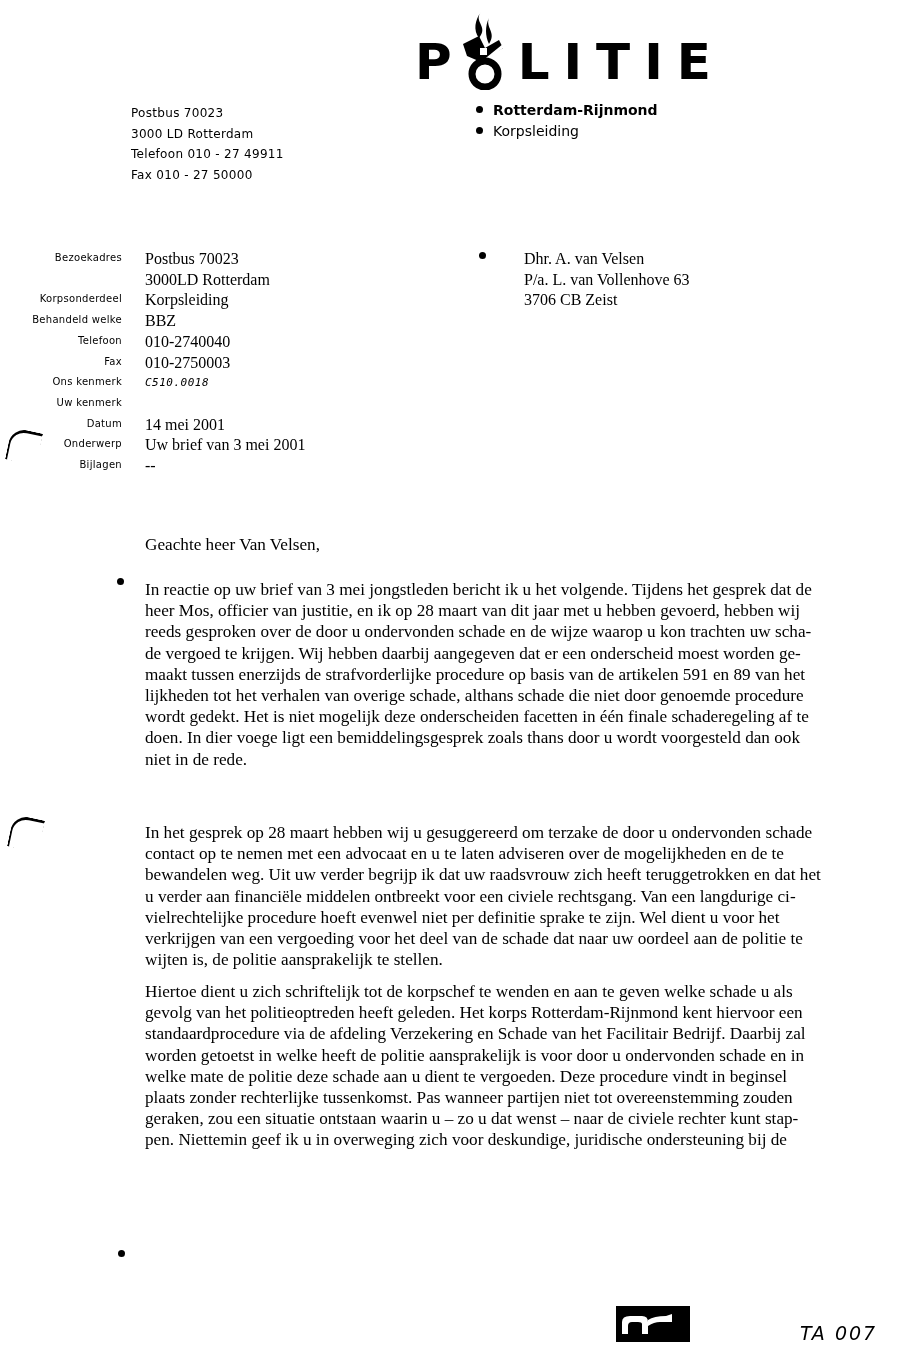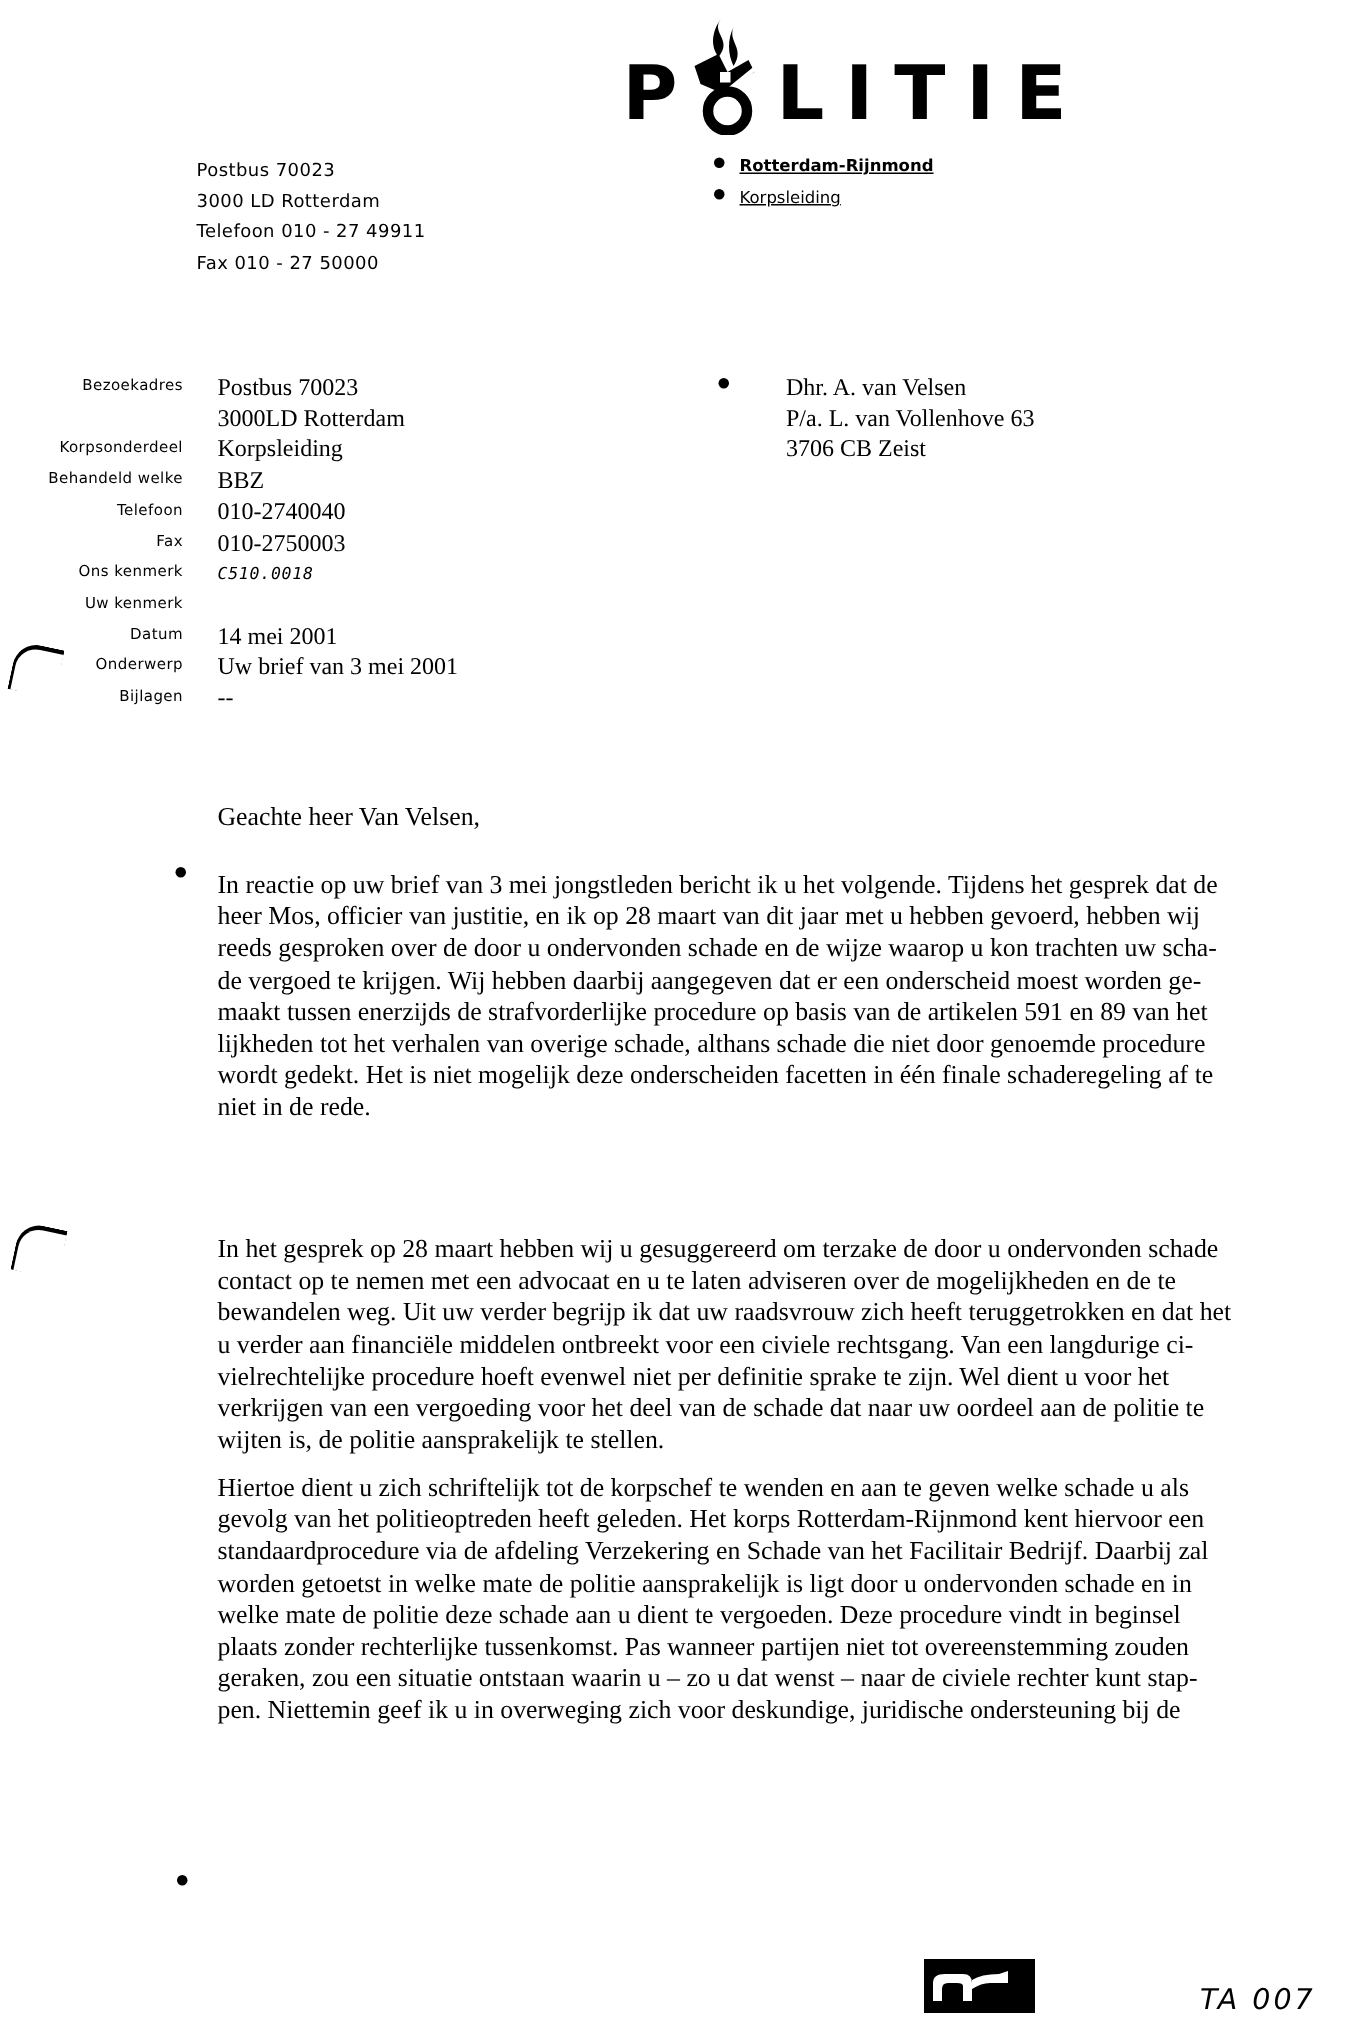--- a/index.html
+++ b/index.html
@@ -6,21 +6,21 @@
   body { width: 900px; height: 1357px; position: relative; overflow: hidden; color: #000; }
   .abs { position: absolute; }
 
   
   .logo { left: 415px; top: 10px; width: 290px; height: 80px; }
   .logo-text { position: absolute; top: 24px; left: 0; font-family: "DejaVu Sans", sans-serif; font-weight: bold; font-size: 50px; letter-spacing: 14px; line-height: 56px; white-space: nowrap; }
   .logo-text .p { display: inline-block; }
   .logo-text .gap { display: inline-block; width: 52px; }
   .emblem { position: absolute; left: 44px; top: 0; width: 52px; height: 80px; }
 
-  .org-lines { left: 476px; top: 100px; font-family: "DejaVu Sans", sans-serif; font-size: 11px; line-height: 21px; text-decoration: underline; }
+  .org-lines { left: 476px; top: 100px; font-family: "DejaVu Sans", sans-serif; font-size: 14px; line-height: 21px; }
   .org-lines .bold { font-weight: bold; }
   .bullet-dot { display: inline-block; width: 7px; height: 7px; border-radius: 50%; background: #000; margin-right: 10px; vertical-align: middle; position: relative; top: -2px; }
 
   .sender { left: 131px; top: 103px; font-family: "DejaVu Sans", sans-serif; font-size: 12px; line-height: 20.5px; letter-spacing: 0.3px; }
 
   
   .meta-labels { left: 0; top: 248px; width: 122px; text-align: right; font-family: "DejaVu Sans", sans-serif; font-size: 10px; line-height: 20.7px; letter-spacing: 0.3px; }
   .meta-values { left: 145px; top: 249px; font-family: "Liberation Serif", serif; font-size: 16px; line-height: 20.7px; }
   .handwritten { font-family: "DejaVu Sans Mono", monospace; font-size: 11px; font-style: italic; letter-spacing: 0.5px; }
 
@@ -111,38 +111,39 @@
 
 <div class="abs margin-dot" style="left:117px; top:578px;"></div>
 <div class="abs body-text para1">
   <span class="line">In reactie op uw brief van 3 mei jongstleden bericht ik u het volgende. Tijdens het gesprek dat de</span>
   <span class="line">heer Mos, officier van justitie, en ik op 28 maart van dit jaar met u hebben gevoerd, hebben wij</span>
   <span class="line">reeds gesproken over de door u ondervonden schade en de wijze waarop u kon trachten uw scha-</span>
   <span class="line">de vergoed te krijgen. Wij hebben daarbij aangegeven dat er een onderscheid moest worden ge-</span>
   <span class="line">maakt tussen enerzijds de strafvorderlijke procedure op basis van de artikelen 591 en 89 van het</span>
   <span class="line">lijkheden tot het verhalen van overige schade, althans schade die niet door genoemde procedure</span>
   <span class="line">wordt gedekt. Het is niet mogelijk deze onderscheiden facetten in één finale schaderegeling af te</span>
+  <span class="line">doen. In dier voege ligt een bemiddelingsgesprek zoals thans door u wordt voorgesteld dan ook</span>
   <span class="line">niet in de rede.</span>
 </div>
 
 <div class="abs body-text para2">
   <span class="line">In het gesprek op 28 maart hebben wij u gesuggereerd om terzake de door u ondervonden schade</span>
   <span class="line">contact op te nemen met een advocaat en u te laten adviseren over de mogelijkheden en de te</span>
   <span class="line">bewandelen weg. Uit uw verder begrijp ik dat uw raadsvrouw zich heeft teruggetrokken en dat het</span>
   <span class="line">u verder aan financiële middelen ontbreekt voor een civiele rechtsgang. Van een langdurige ci-</span>
   <span class="line">vielrechtelijke procedure hoeft evenwel niet per definitie sprake te zijn. Wel dient u voor het</span>
   <span class="line">verkrijgen van een vergoeding voor het deel van de schade dat naar uw oordeel aan de politie te</span>
   <span class="line">wijten is, de politie aansprakelijk te stellen.</span>
 </div>
 
 <div class="abs body-text para3">
   <span class="line">Hiertoe dient u zich schriftelijk tot de korpschef te wenden en aan te geven welke schade u als</span>
   <span class="line">gevolg van het politieoptreden heeft geleden. Het korps Rotterdam-Rijnmond kent hiervoor een</span>
   <span class="line">standaardprocedure via de afdeling Verzekering en Schade van het Facilitair Bedrijf. Daarbij zal</span>
-  <span class="line">worden getoetst in welke mate de politie aansprakelijk is ligt door u ondervonden schade en in</span>
+  <span class="line">worden getoetst in welke heeft de politie aansprakelijk is voor door u ondervonden schade en in</span>
   <span class="line">welke mate de politie deze schade aan u dient te vergoeden. Deze procedure vindt in beginsel</span>
   <span class="line">plaats zonder rechterlijke tussenkomst. Pas wanneer partijen niet tot overeenstemming zouden</span>
   <span class="line">geraken, zou een situatie ontstaan waarin u – zo u dat wenst – naar de civiele rechter kunt stap-</span>
   <span class="line">pen. Niettemin geef ik u in overweging zich voor deskundige, juridische ondersteuning bij de</span>
 </div>
 
 <div class="abs margin-dot" style="left:118px; top:1250px;"></div>
 
 <div class="abs stamp">
   <svg width="66" height="24" viewBox="0 0 66 24">

